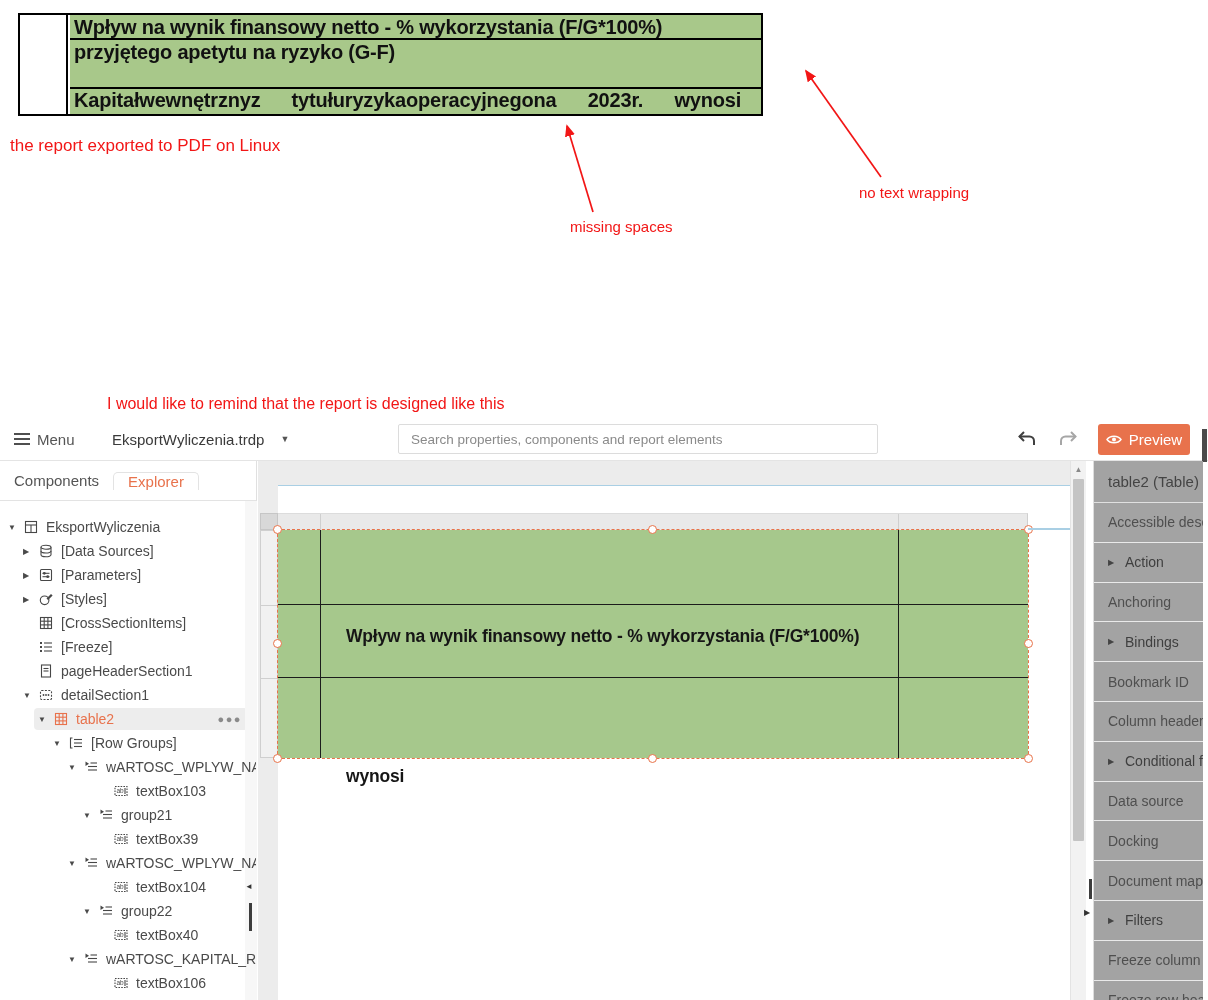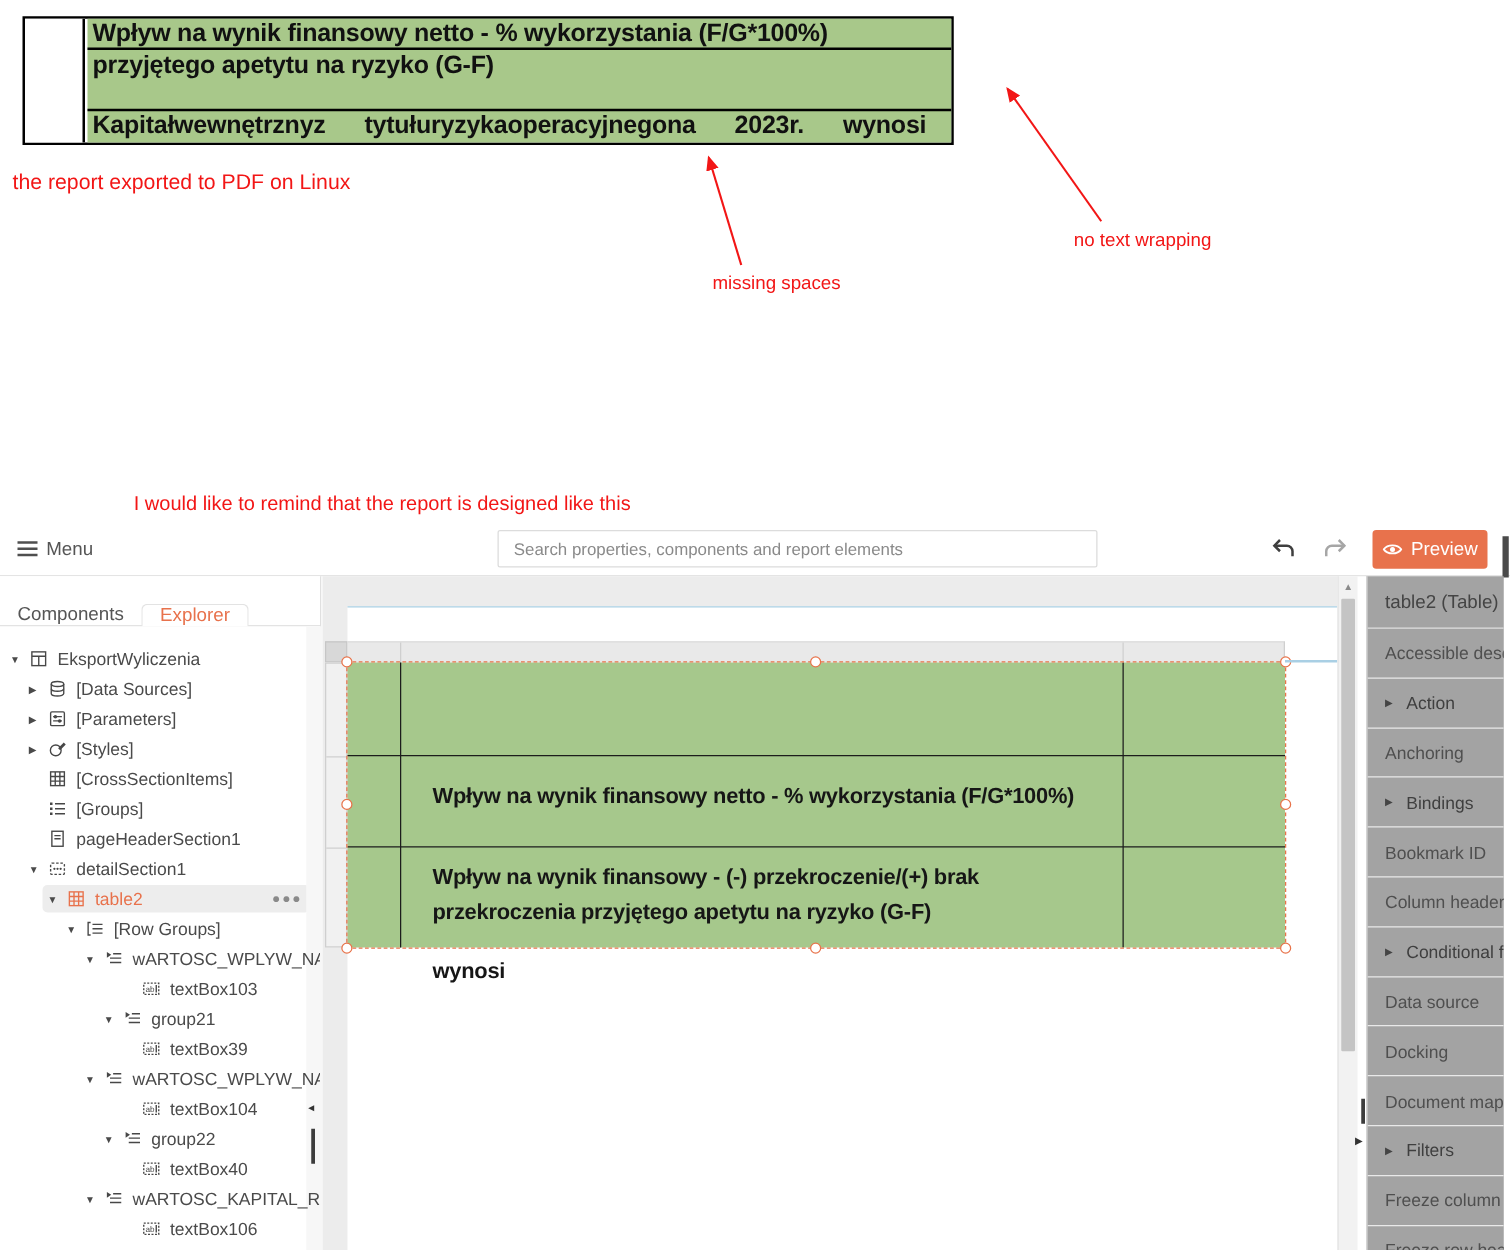--- a/index.html
+++ b/index.html
@@ -42,21 +42,21 @@
   .redo-ic{left:1059px;}
   .preview-btn{position:absolute;left:1098px;top:6px;width:92px;height:31px;background:#e8724c;border:none;
                border-radius:3px;color:#fff;font-size:15px;display:flex;align-items:center;justify-content:center;
                gap:7px;cursor:pointer;font-family:"Liberation Sans",sans-serif;}
   .win-sb{position:absolute;left:1202px;top:429px;width:5px;height:33px;background:#4a4a4a;}
 
   
   .left-panel{position:absolute;left:0;top:461px;width:257px;height:539px;background:#fff;
               border-right:1px solid #e0e0e0;}
   .tabbar{position:absolute;left:0;top:0;width:100%;height:40px;border-bottom:1px solid #e3e3e3;
-          display:flex;align-items:flex-end;}
+          display:flex;align-items:center;}
   .tab{display:flex;align-items:center;justify-content:center;padding:0 14px;font-size:15px;color:#555;
        cursor:pointer;background:transparent;position:relative;}
   .tab[data-active="true"]{color:#e8724c;background:#fff;border:1px solid #e3e3e3;border-bottom:none;
        border-radius:5px 5px 0 0;margin-bottom:-1px;}
   .tree{position:absolute;left:0;top:40px;width:100%;height:499px;padding-top:14px;overflow:hidden;}
   .tree-row{display:flex;align-items:center;height:24px;position:relative;white-space:nowrap;overflow:hidden;
             font-size:14px;color:#4a4a4a;cursor:pointer;}
   .tree-row>*{position:relative;z-index:1;}
   .t-pill{display:none;position:absolute;left:34px;right:8px;top:1px;bottom:1px;background:#ededed;
           border-radius:4px;z-index:0;}
@@ -172,20 +172,24 @@
 
 <div class="toolbar">
   <div class="menu-btn">
     <span class="hamburger">
         <i></i>
         <i></i>
         <i></i>
       </span>
     <span class="menu-label">Menu</span>
   </div>
+  <div class="file-btn">
+    <span class="file-label">EksportWyliczenia.trdp</span>
+    <span class="file-caret">▼</span>
+  </div>
   <input class="search-input" type="text" placeholder="Search properties, components and report elements" style="">
   <svg class="tb-ic undo-ic" viewBox="0 0 20 20">
     <path d="M8 3 L3.5 7.5 L8 12" fill="none" stroke="#3f3f3f" stroke-width="2"></path>
     <path d="M3.5 7.5 h10 a4.5 4.5 0 0 1 4.5 4.5 V16" fill="none" stroke="#3f3f3f" stroke-width="2"></path>
   </svg>
   <svg class="tb-ic redo-ic" viewBox="0 0 20 20">
     <path d="M12 3 L16.5 7.5 L12 12" fill="none" stroke="#a6a6a6" stroke-width="2"></path>
     <path d="M16.5 7.5 h-10 a4.5 4.5 0 0 0 -4.5 4.5 V16" fill="none" stroke="#a6a6a6" stroke-width="2"></path>
   </svg>
   <button class="preview-btn">
@@ -681,21 +685,21 @@
             <line class="st" x1="7.5" y1="4" x2="14" y2="4"></line>
             <line class="st" x1="5" y1="7.5" x2="14" y2="7.5"></line>
             <line class="st" x1="5" y1="11" x2="14" y2="11"></line>
           </g>
           <g class="g-textbox">
             <rect class="st" x="2" y="3.5" width="12" height="9" stroke-dasharray="1.6 1.2"></rect>
             <text class="fl" x="3.4" y="10.3" font-size="6.5" font-family="'Liberation Sans',sans-serif">ab</text>
             <line class="st" x1="12" y1="5" x2="12" y2="11"></line>
           </g>
         </svg>
-        <span class="t-label">[Groups]</span>
+        <span class="t-label">[Freeze]</span>
 
       </div>
       <div class="tree-row" data-level="1" data-expander="none" data-icon="page">
 
         <span class="t-ind"></span>
         <span class="t-exp"></span>
         <svg class="t-ic" viewBox="0 0 16 16">
           <g class="g-report">
             <rect class="st" x="2.5" y="2.5" width="11" height="11"></rect>
             <line class="st" x1="2.5" y1="6" x2="13.5" y2="6"></line>
@@ -1829,24 +1833,20 @@
     <div class="bd" style="top:147px;"></div>
   </div>
 
   <div class="dtable">
     <div class="gl glv1"></div>
     <div class="gl glv2"></div>
     <div class="gl glh1"></div>
     <div class="gl glh2"></div>
 
     <div class="cv-text cv-r1">Wpływ na wynik finansowy netto - % wykorzystania (F/G*100%)</div>
-    <div class="cv-text cv-r2">
-      <div>Wpływ na wynik finansowy - (-) przekroczenie/(+) brak</div>
-      <div>przekroczenia przyjętego apetytu na ryzyko (G-F)</div>
-    </div>
     <div class="cv-text cv-r3">
       <div>wynosi</div>
     </div>
 
     <div class="sel"></div>
     <div class="hdl h-tl"></div>
     <div class="hdl h-tm"></div>
     <div class="hdl h-tr"></div>
     <div class="hdl h-ml"></div>
     <div class="hdl h-mr"></div>

